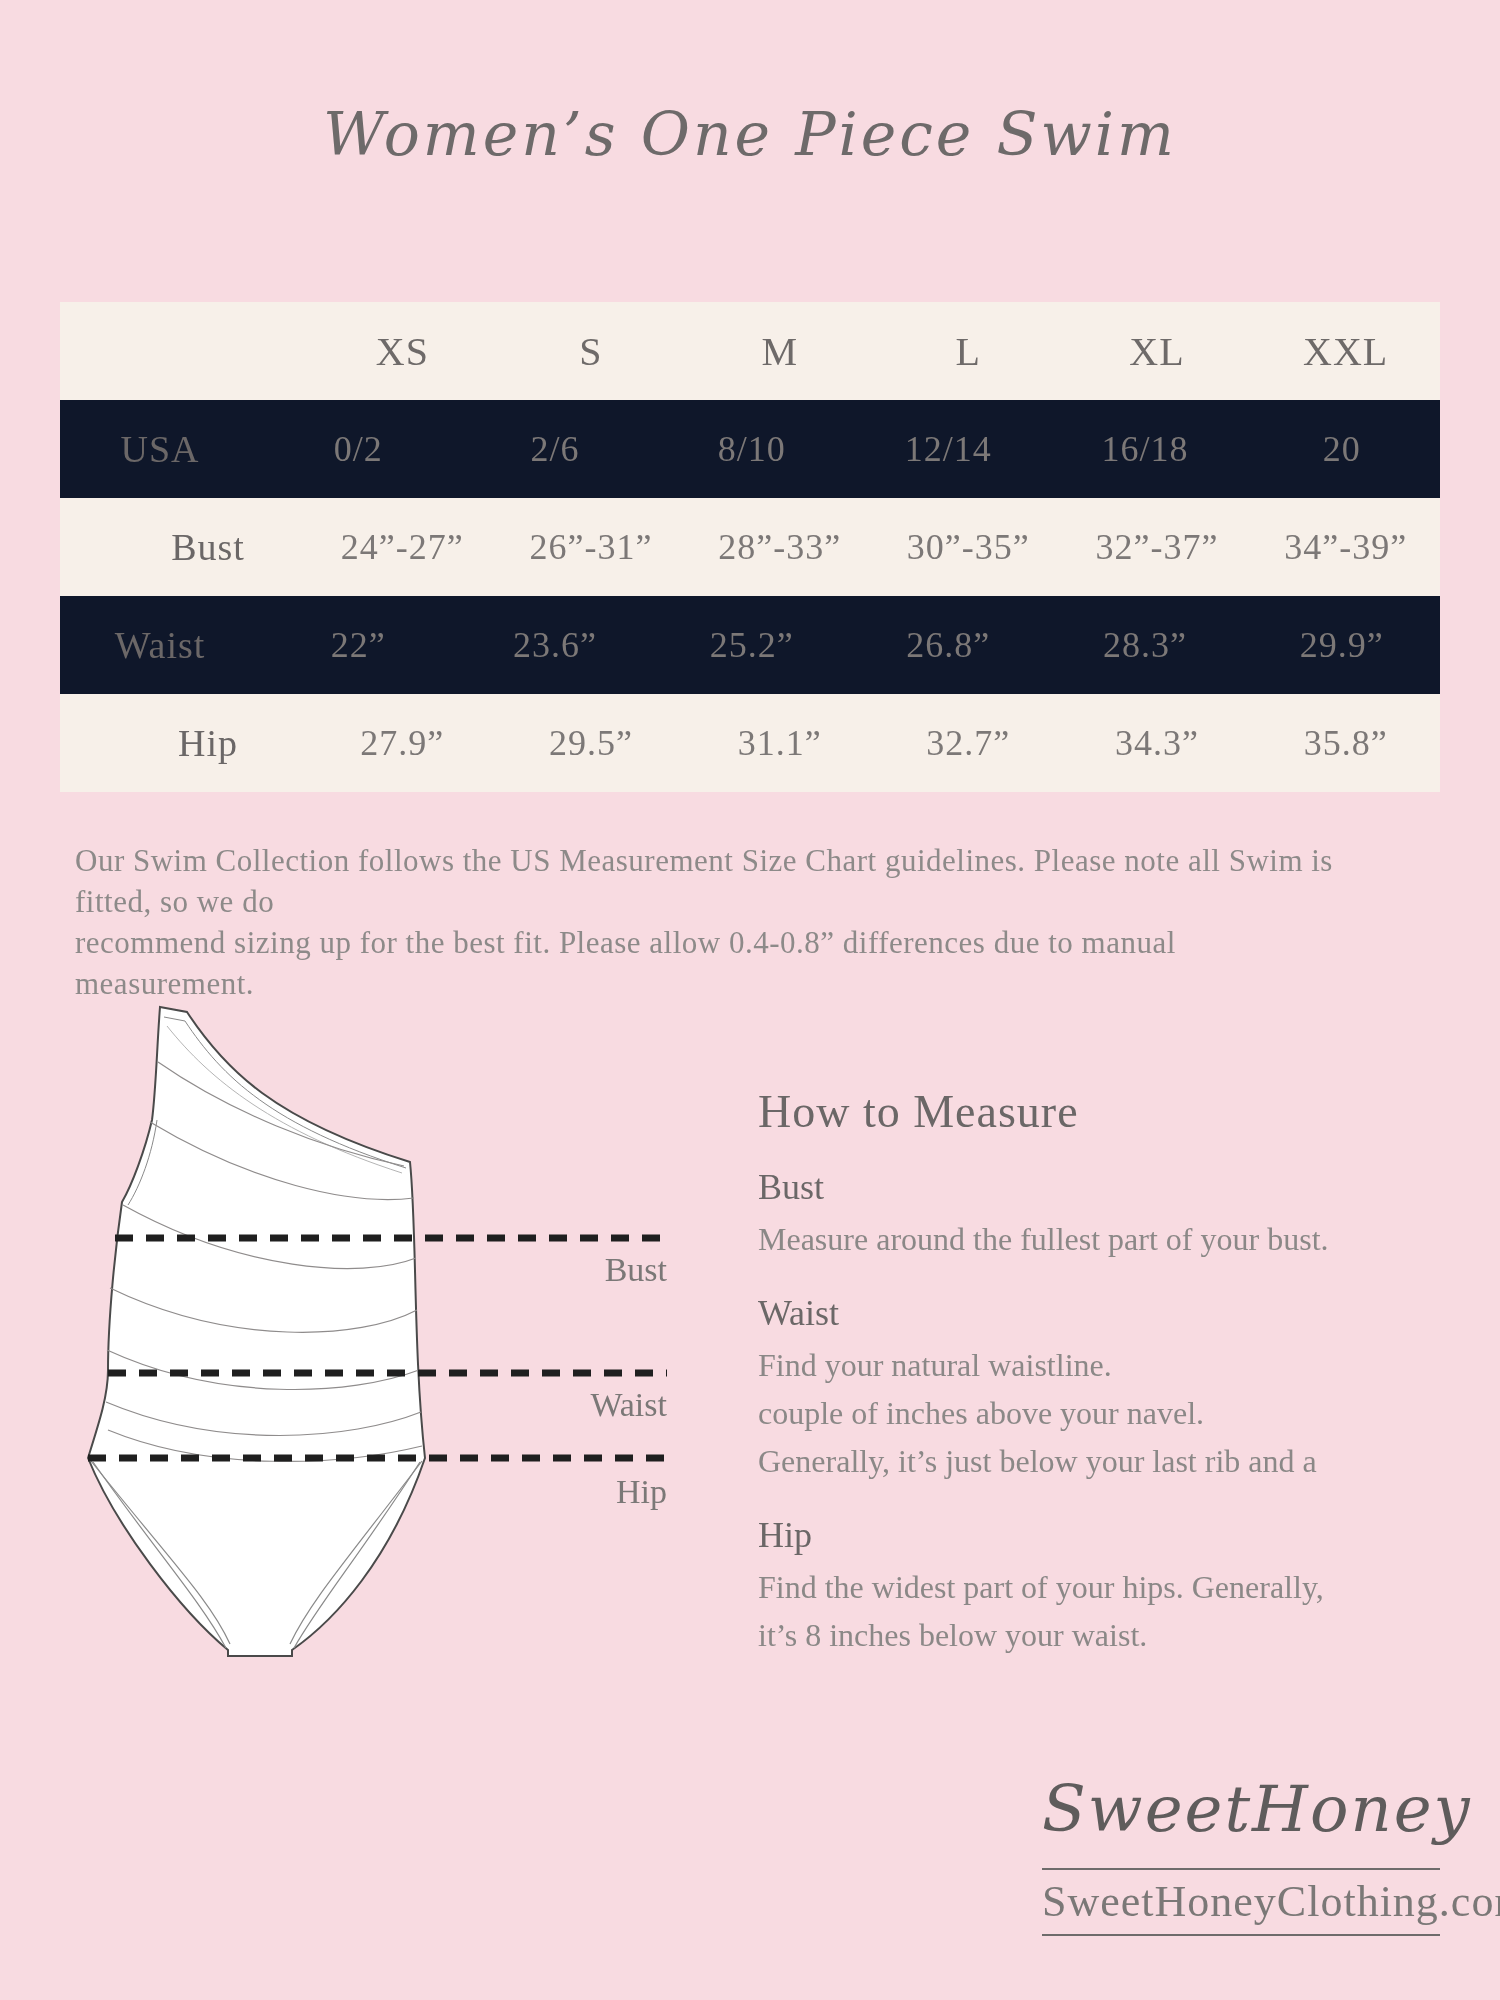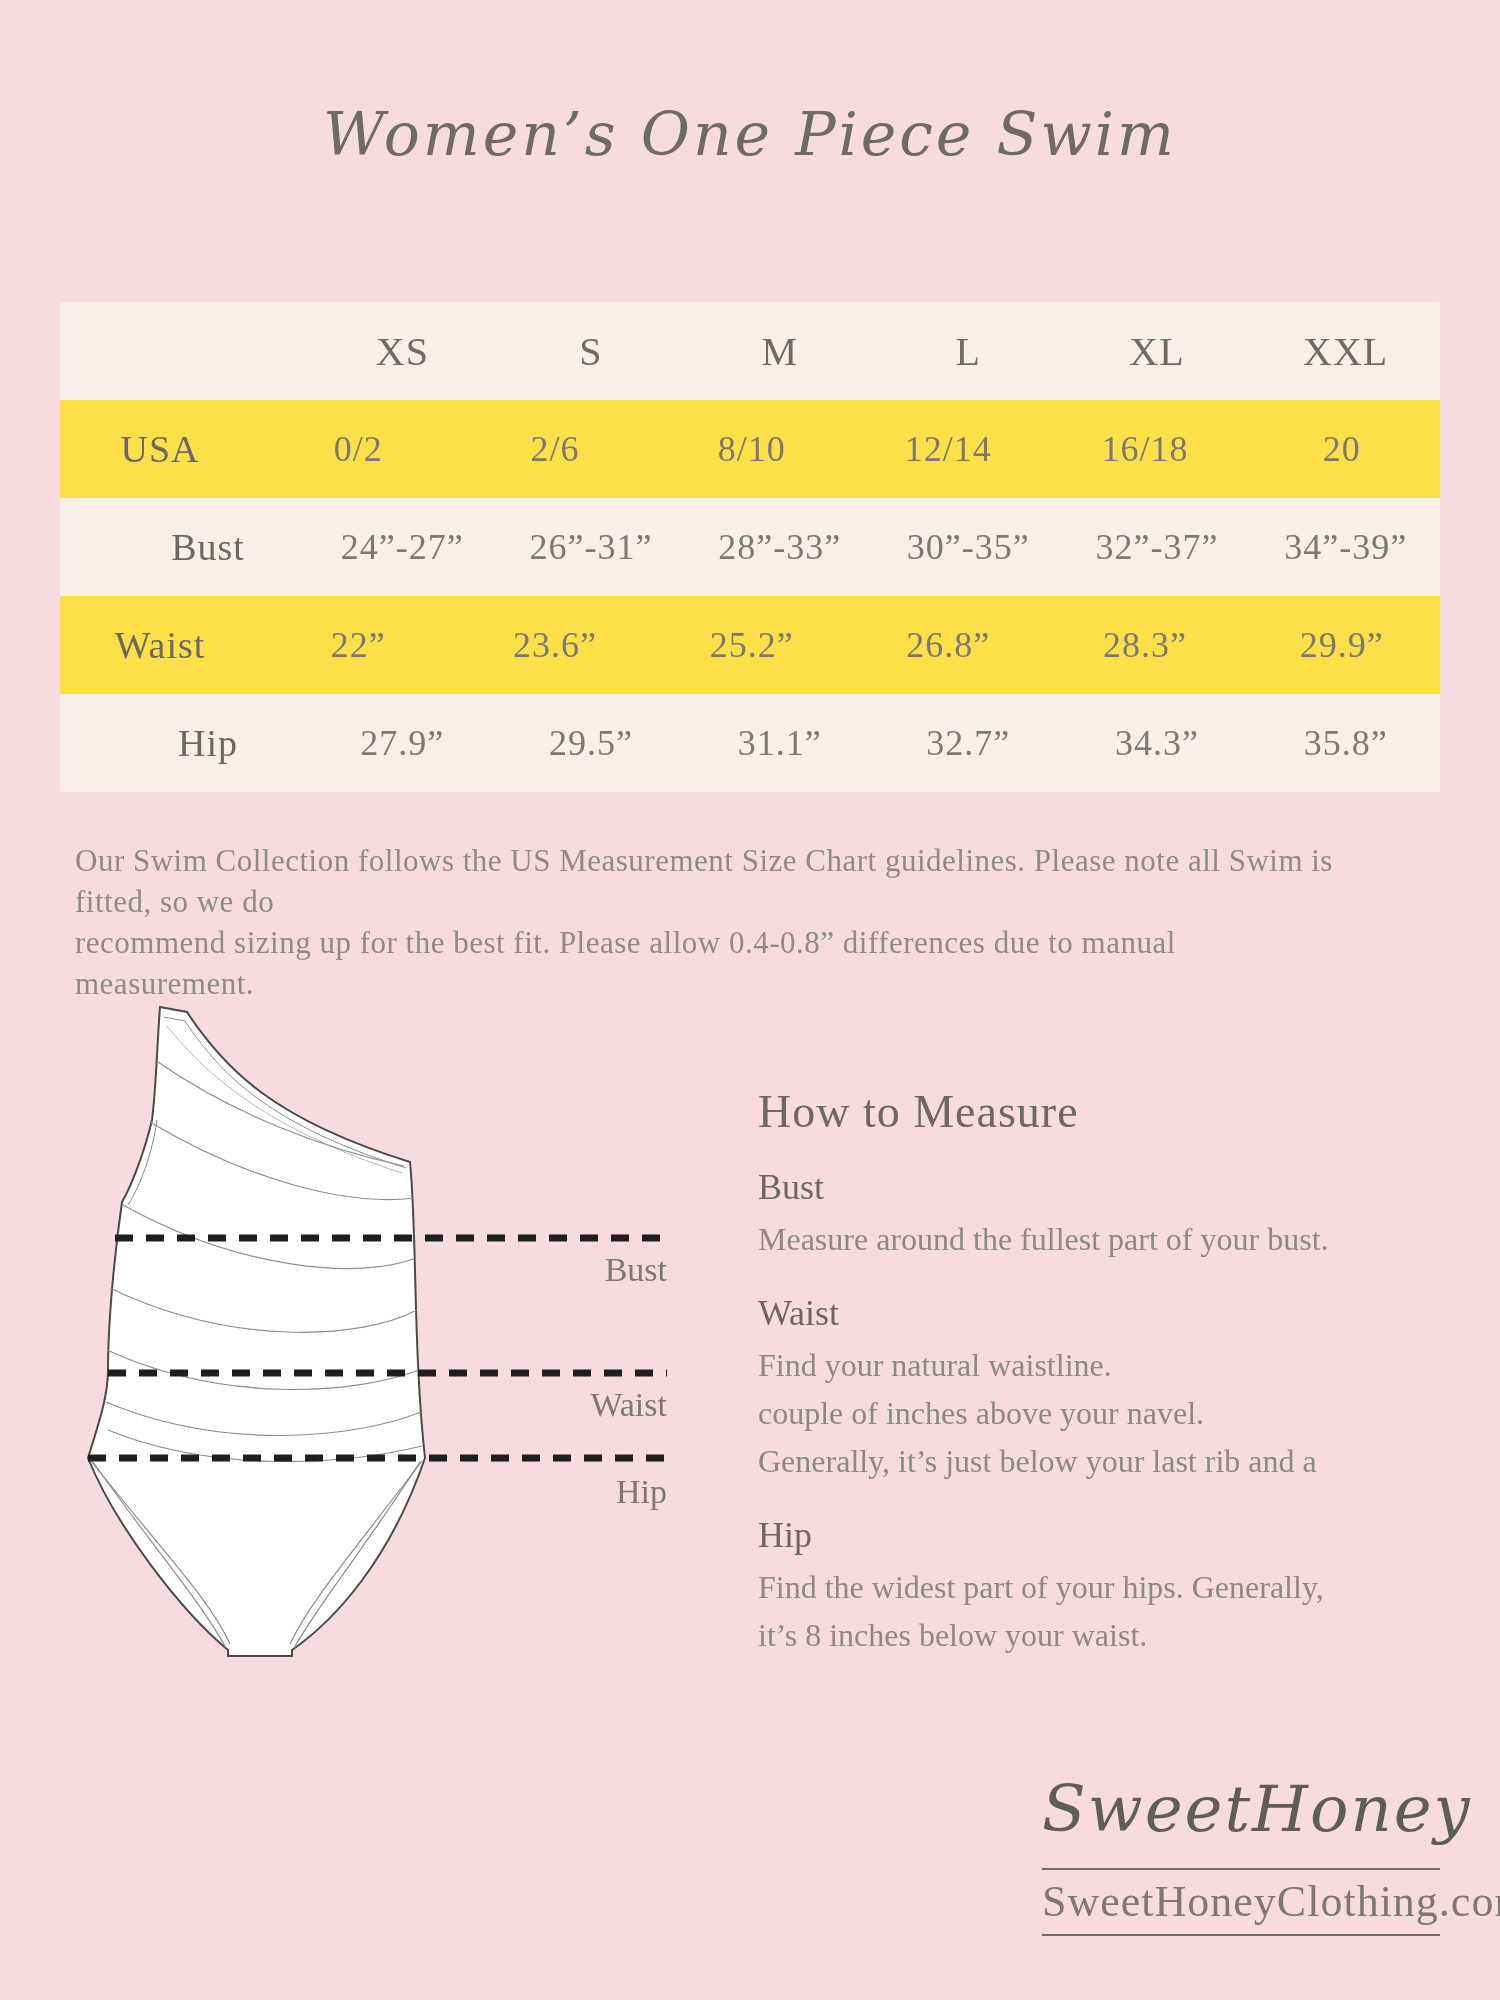--- a/index.html
+++ b/index.html
@@ -13,21 +13,21 @@
   .page-title{
     position:absolute;top:74px;left:0;width:1500px;height:120px;
     line-height:120px;text-align:center;
     font-family:"DejaVu Serif",serif;font-style:italic;
     font-size:60px;letter-spacing:3px;color:#6e6a6a;
   }
   
   .chart{position:absolute;left:60px;top:302px;width:1380px;}
   .chart-row{display:grid;grid-template-columns:200px repeat(6,1fr);height:98px;}
   .chart-row.cream{background:#f7f0e9;padding-left:48px;}
-  .chart-row.pink{background:#fde047;}
+  .chart-row.pink{background:#0f172a;}
   .chart-cell{display:flex;align-items:center;justify-content:center;
     font-size:36px;color:#7c7877;letter-spacing:1px;}
   .chart-cell.head{font-size:40px;color:#6e6a69;}
   .chart-cell.rowlabel{font-size:38px;color:#6b6767;}
   
   .note{position:absolute;left:75px;top:840px;width:1260px;
     font-size:31px;line-height:41px;color:#8d8a89;letter-spacing:.5px;}
   
   .diagram-wrap{position:absolute;left:60px;top:950px;width:640px;height:760px;}
   .measure-label{position:absolute;width:160px;text-align:right;

